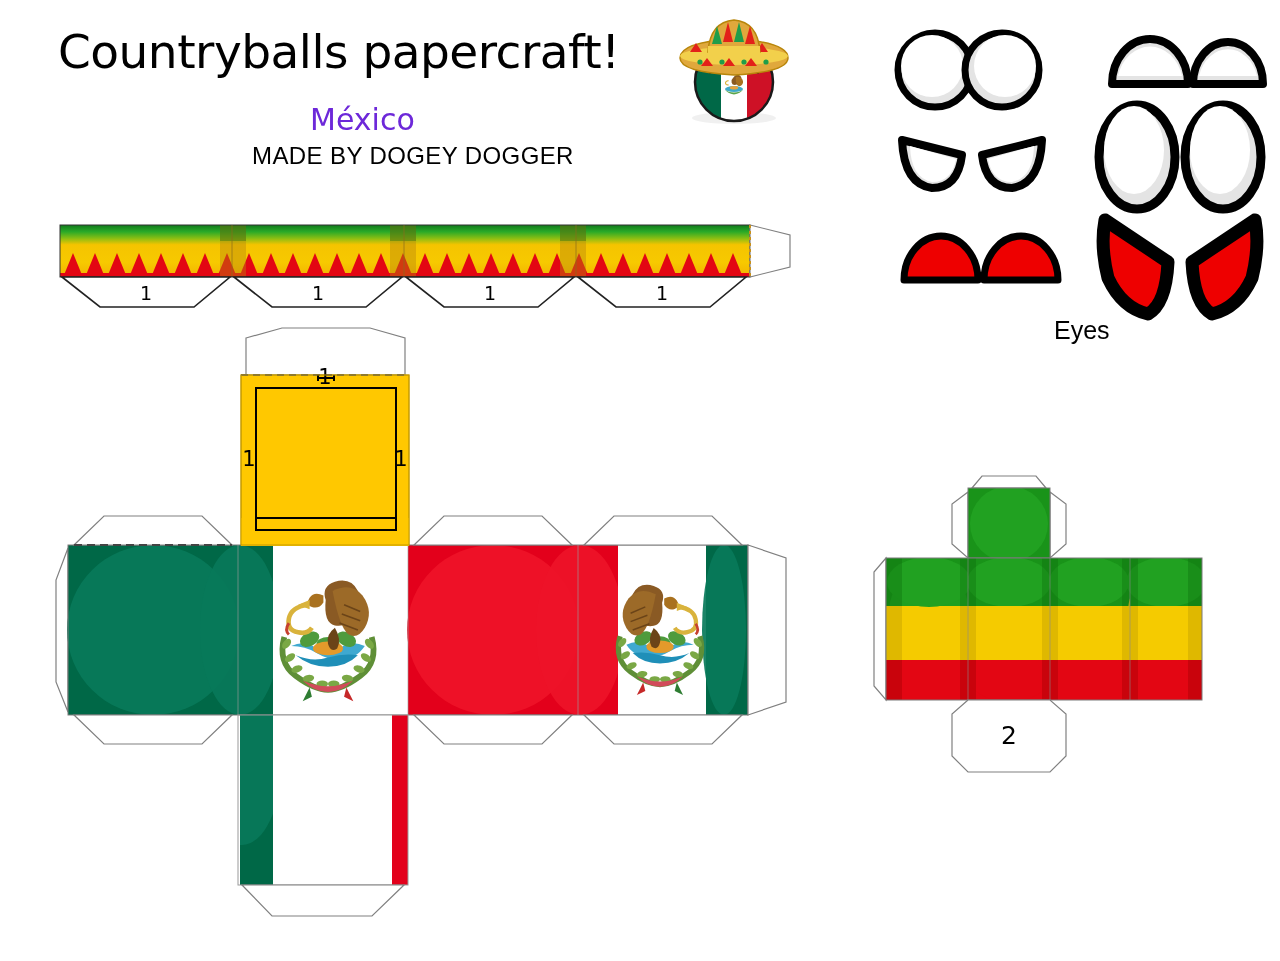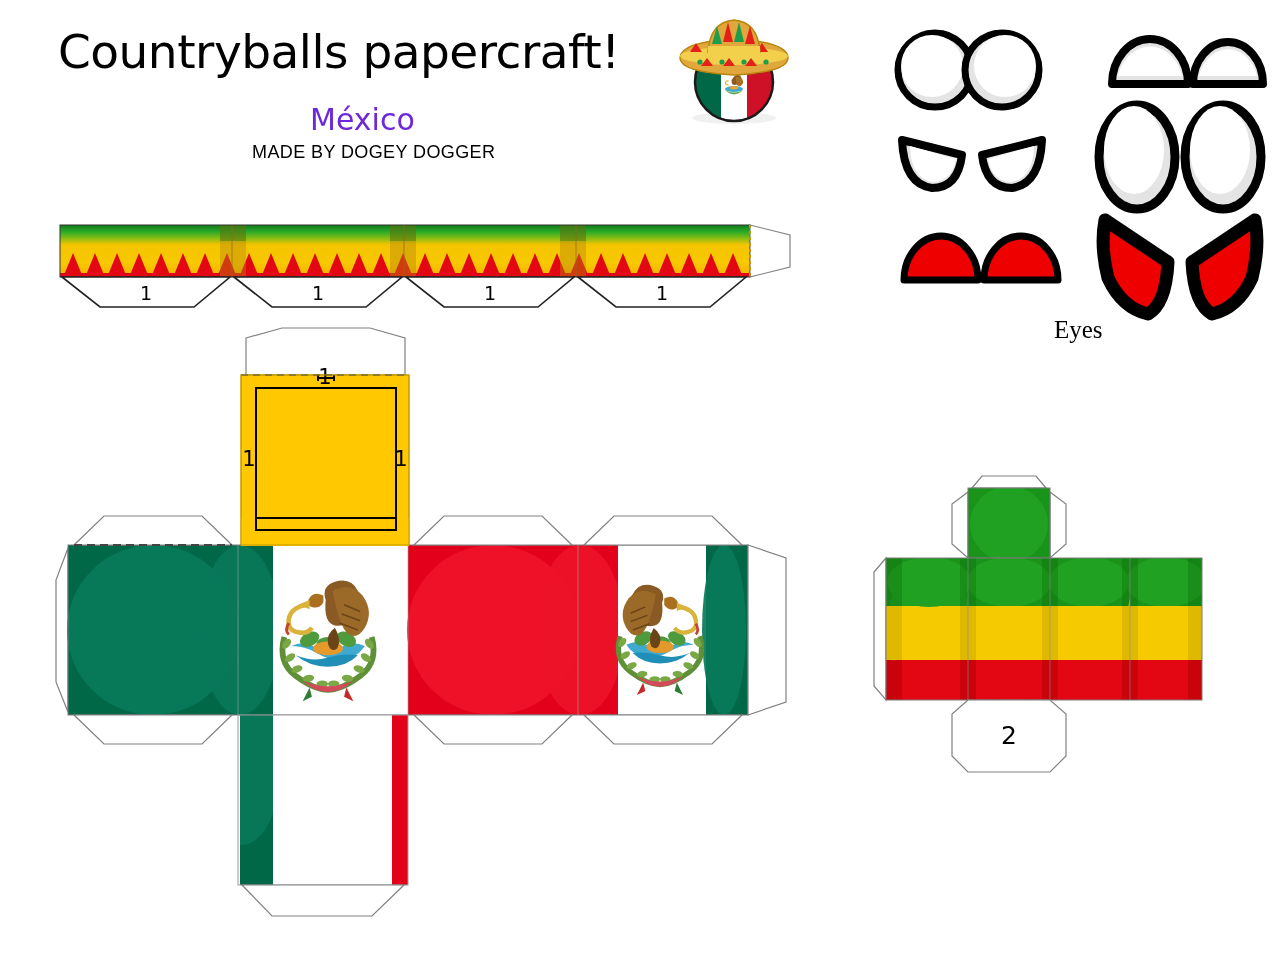--- a/index.html
+++ b/index.html
@@ -28,37 +28,37 @@
   }
   #header-country {
     left: 310px; top: 102px;
     font-size: 30px;
     color: #6d28d9;
     font-family: "DejaVu Sans", sans-serif;
     white-space: nowrap;
   }
   #header-credit {
     left: 252px; top: 142px;
-    font-size: 18px;
+    font-size: 24px;
     color: #000;
     font-family: "Liberation Sans", sans-serif;
     letter-spacing: 0.4px;
     white-space: nowrap;
   }
 
   
   #logo-ball { left: 668px; top: 8px; width: 130px; height: 118px; }
 
   
   #eyes-panel { left: 890px; top: 12px; width: 380px; height: 350px; }
   #eyes-label {
     left: 1054px; top: 316px;
     font-size: 25px;
     color: #000;
-    font-family: Liberation Serif, serif;
+    font-family: Liberation Sans, sans-serif;
   }
 
   
   #brim-strip { left: 60px; top: 225px; width: 740px; height: 100px; }
 
   
   #main-net { left: 60px; top: 330px; width: 760px; height: 600px; }
 
   
   #crown-net { left: 872px; top: 462px; width: 370px; height: 330px; }

